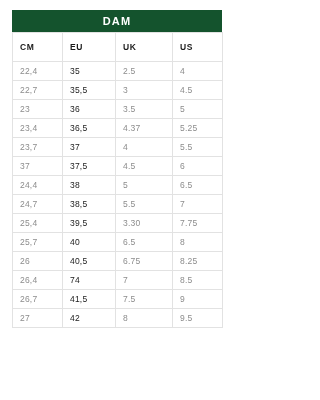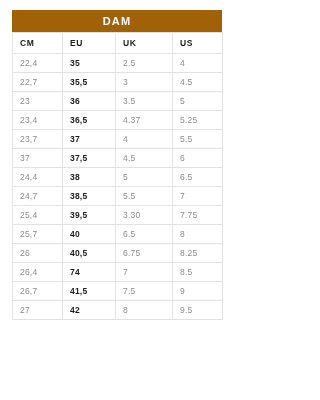--- a/index.html
+++ b/index.html
@@ -13,21 +13,21 @@
   }
 
   #size-chart {
     position: absolute;
     left: 12px;
     top: 10px;
     width: 210px;
   }
 
   .title-bar {
-    background: #a16207;
+    background: #14532d;
     color: #ffffff;
     font-size: 11px;
     font-weight: bold;
     letter-spacing: 1.1px;
     text-align: center;
     height: 22px;
     line-height: 22px;
     box-sizing: border-box;
   }
 
@@ -52,33 +52,33 @@
   col.col-cm { width: 50px; }
   col.col-eu { width: 53px; }
   col.col-uk { width: 57px; }
   col.col-us { width: 50px; }
 
   table.size-table thead th {
     font-size: 8.5px;
     font-weight: bold;
     color: #1b1b1b;
     letter-spacing: 0.7px;
-    height: 21px;
+    height: 29px;
   }
 
   table.size-table tbody td {
     font-size: 8.5px;
     color: #8c8c8c;
     font-weight: normal;
     letter-spacing: 0.2px;
   }
 
   table.size-table tbody td.emph {
     color: #1b1b1b;
-    font-weight: bold;
+    font-weight: normal;
   }
 </style>
 </head>
 <body>
 
 <div id="size-chart">
 
   <div class="title-bar">DAM</div>
 
   <table class="size-table">

